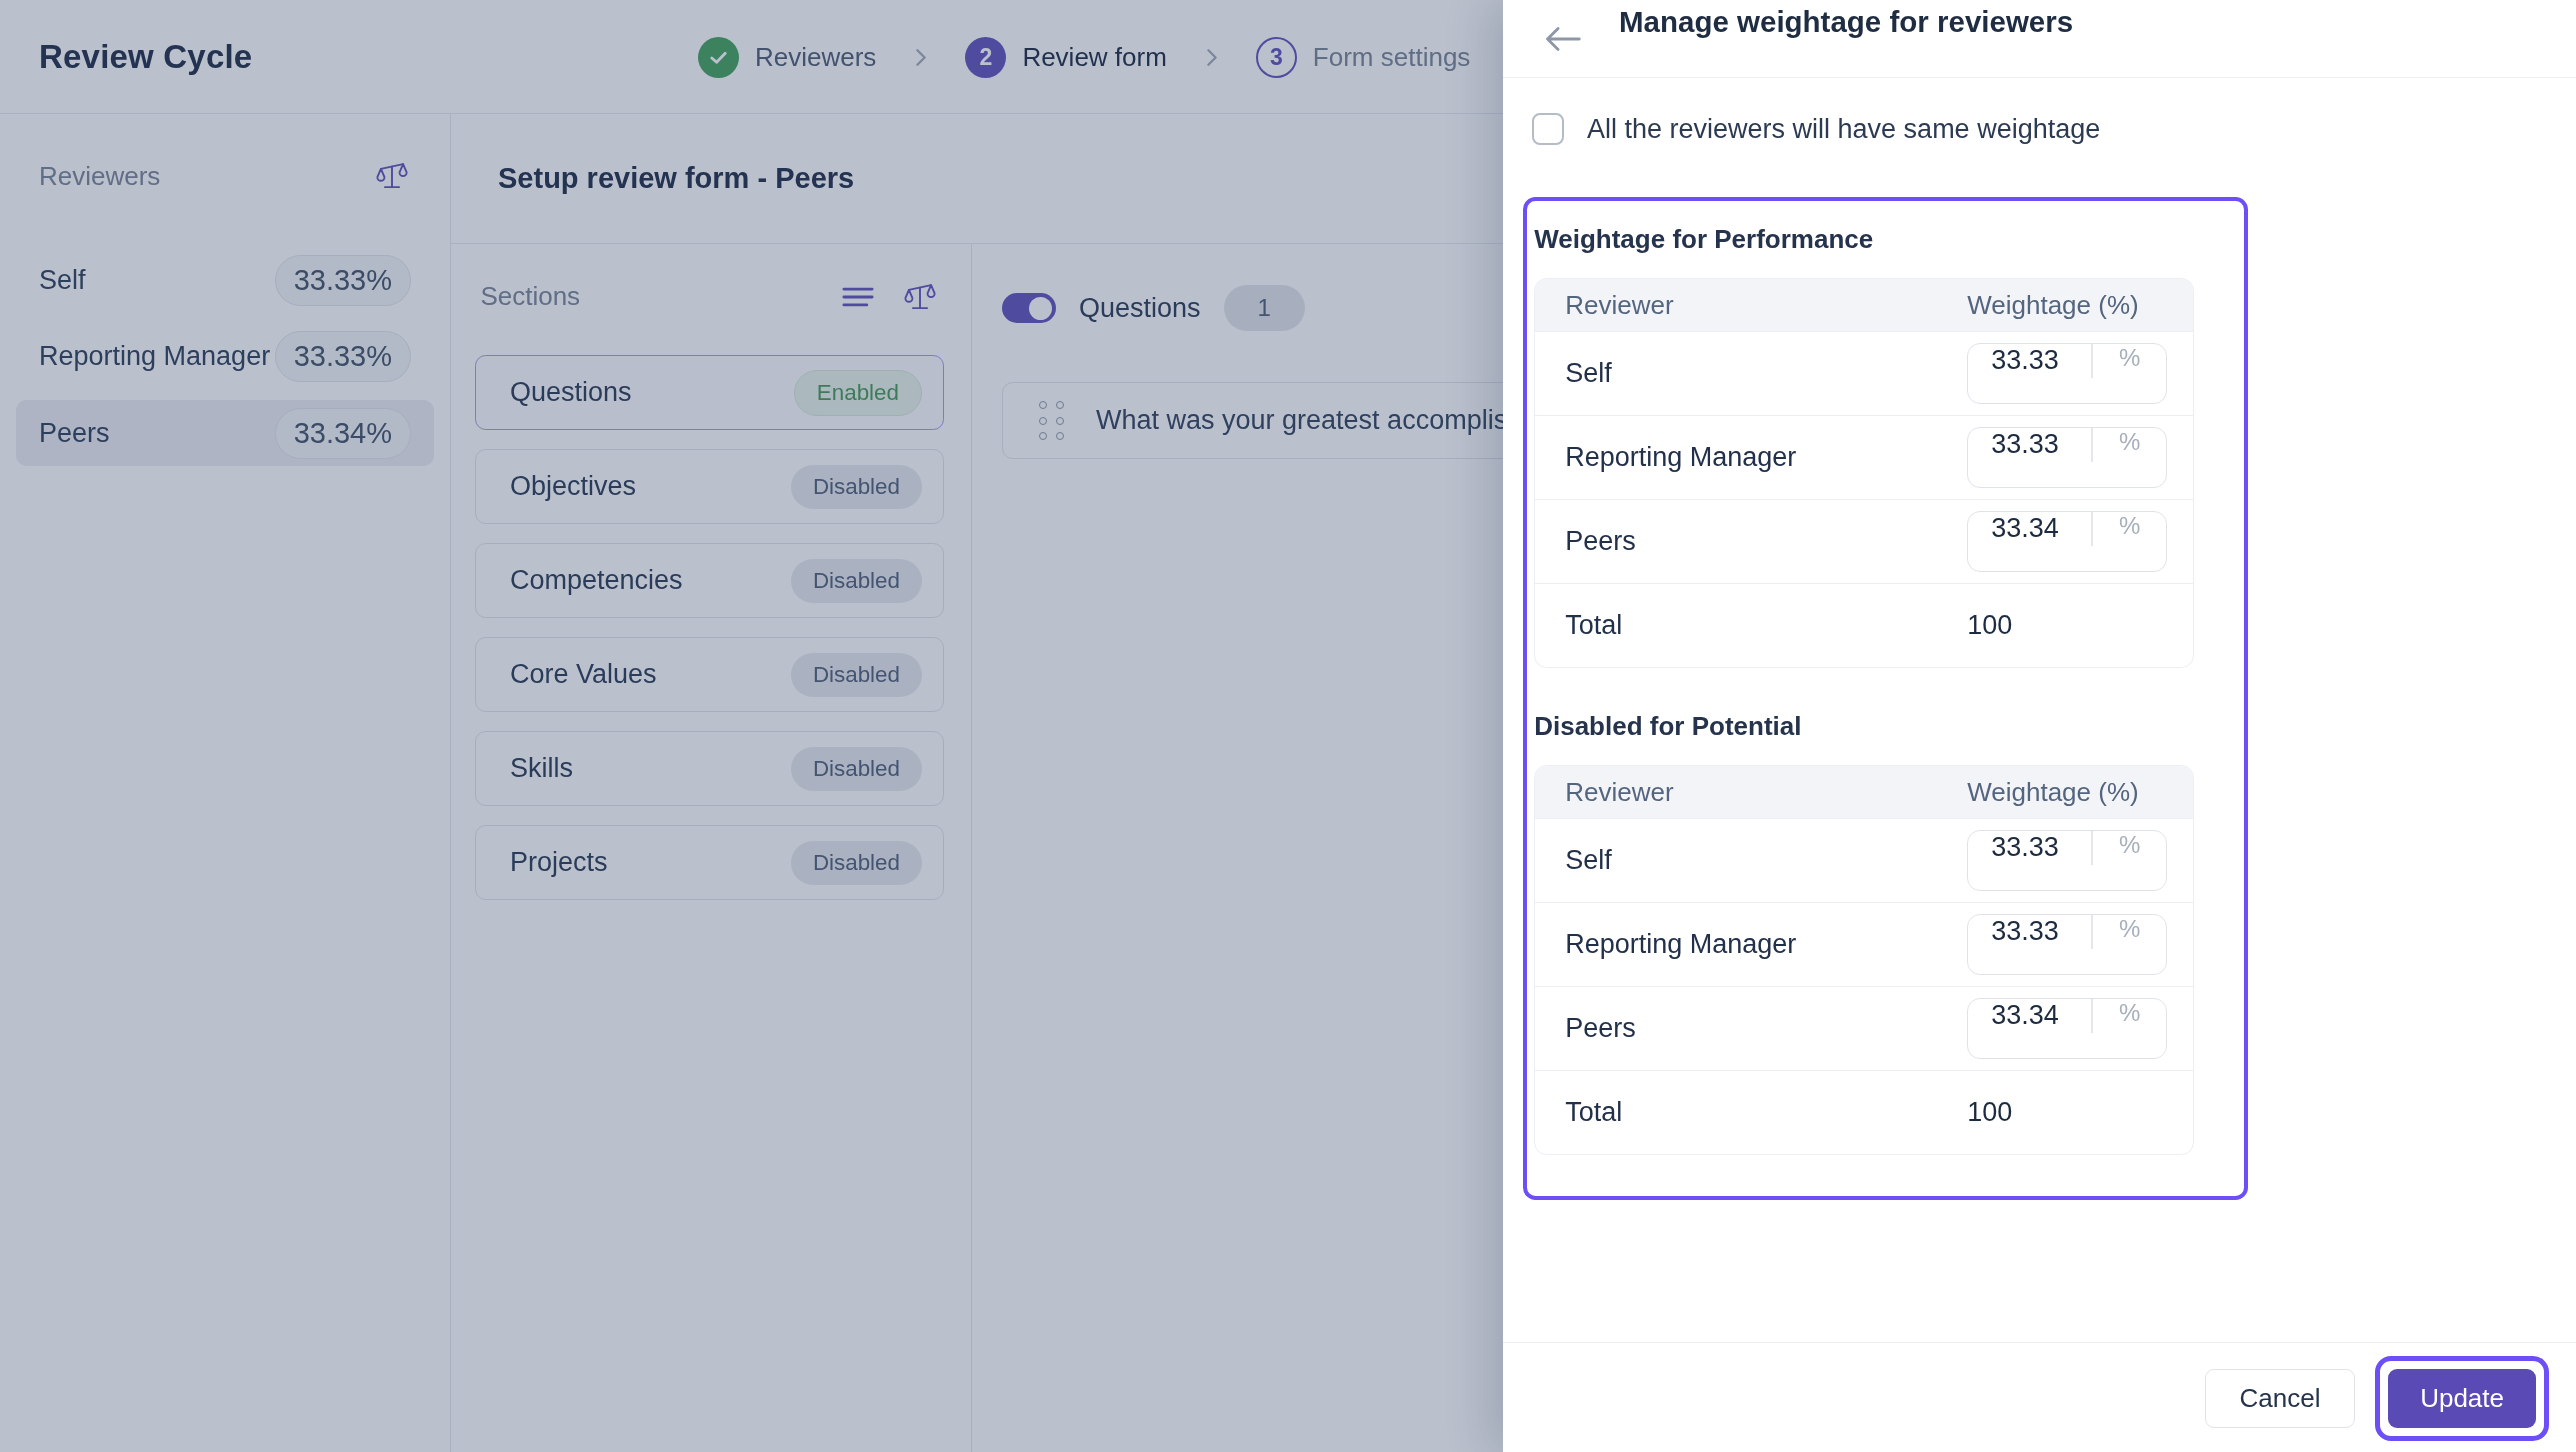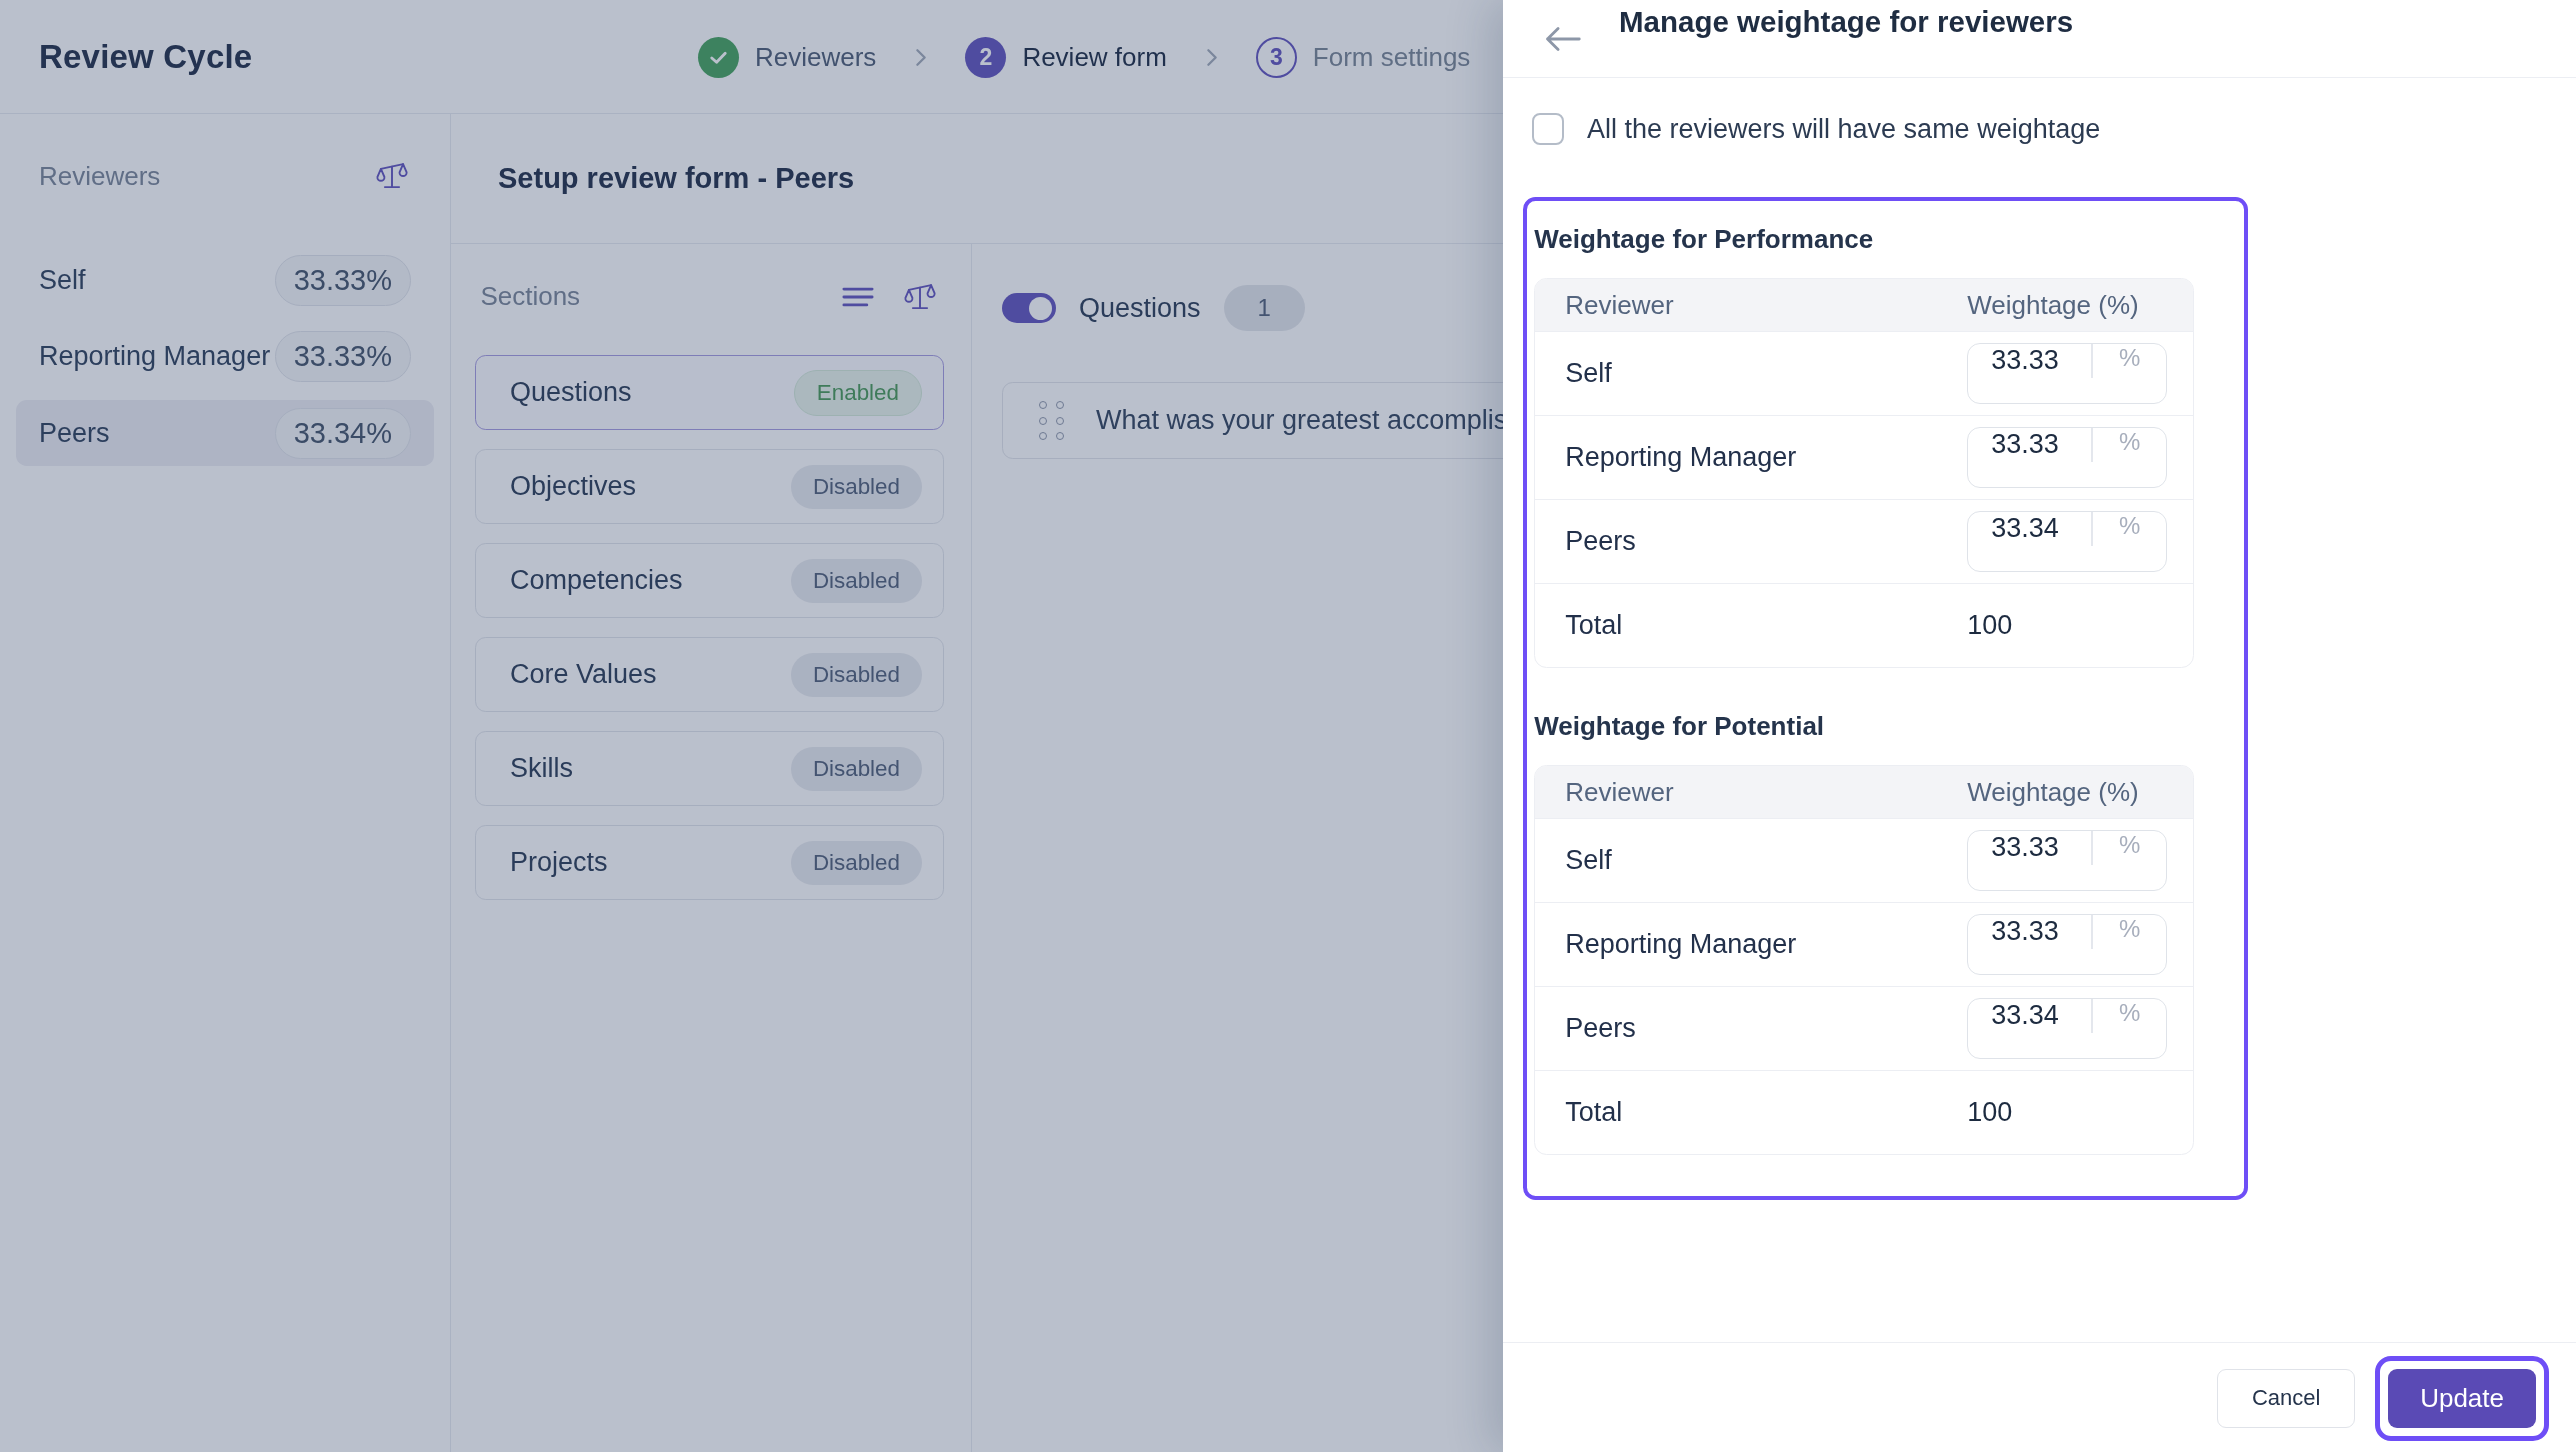--- a/index.html
+++ b/index.html
@@ -97,21 +97,21 @@
   .winput{width:200px;height:61px;border:1.8px solid #dfe3e9;border-radius:13px;display:flex;
     align-items:flex-start;background:#fff}
   .winput input{border:none;outline:none;width:123px;padding-left:23px;font-size:27px;color:#1d2b40;
     font-family:inherit;background:transparent}
   .winput .sep{width:1.8px;height:34px;background:#e4e7ed;flex:none}
   .winput .pct{flex:1;text-align:center;font-size:24px;color:#a7aebc}
 
   .drawer-footer{position:absolute;left:0;right:0;bottom:0;height:111px;border-top:1.8px solid #eceef3;
     display:flex;align-items:center;justify-content:flex-end;padding-right:27px;background:#fff}
   .btn-cancel{height:59px;padding:0 34px;background:#fff;border:1.8px solid #e0e3e9;border-radius:9px;
-    font-size:22px;color:#25344c;cursor:pointer;font-family:inherit}
+    font-size:26px;color:#25344c;cursor:pointer;font-family:inherit}
   .update-ring{margin-left:19.7px;border:5.4px solid #6e4ef6;border-radius:16px;padding:8px}
   .btn-update{height:59px;padding:0 32px;background:#5a4ab5;border:none;border-radius:9px;
     font-size:26px;color:#fff;cursor:pointer;font-family:inherit}
 </style>
 </head>
 <body>
 
 <div class="app">
 
   <header class="topbar">
@@ -319,21 +319,21 @@
                 </div>
             </div>
             <div class="wrow wtotal">
               <div class="wc1">Total</div>
               <div class="wc2">100</div>
             </div>
           </div>
         </div>
 
         <div class="wblock">
-          <div class="wblock-title">Weightage for Potential</div>
+          <div class="wblock-title">Disabled for Potential</div>
           <div class="wtable">
             <div class="wrow whead">
               <div class="wc1">Reviewer</div>
               <div class="wc2">Weightage (%)</div>
             </div>
             <div class="wrow">
               <div class="wc1">Self</div>
               <div class="wc2">
                   <span class="winput">
                     <input value="33.33" style="">

